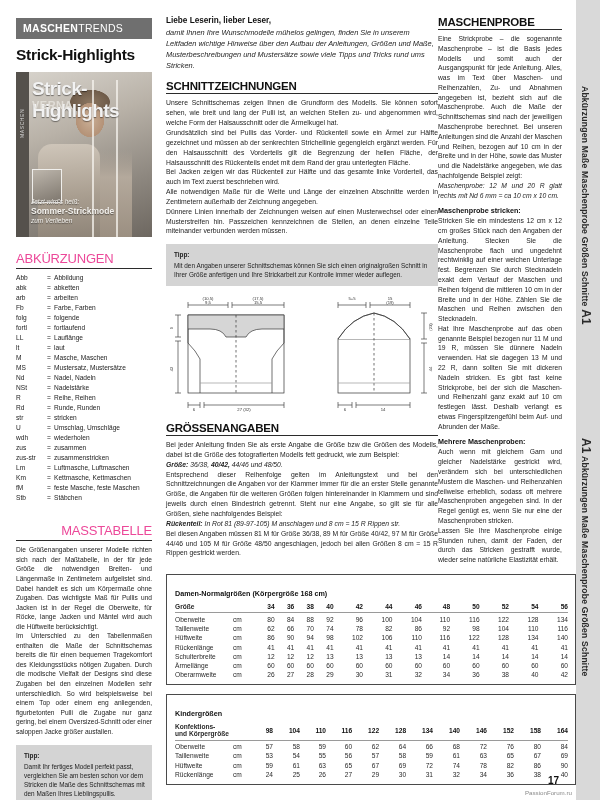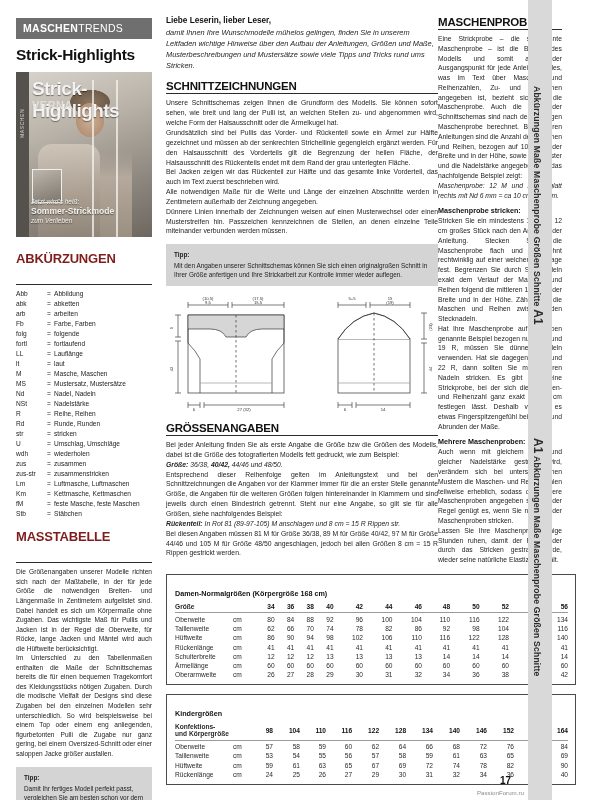--- a/index.html
+++ b/index.html
@@ -5,21 +5,21 @@
   * { box-sizing: border-box; margin: 0; padding: 0; }
   html, body {
     width: 600px; height: 800px;
     background: #ffffff;
     font-family: "Liberation Sans", sans-serif;
     color: #1c1c1c;
     overflow: hidden;
   }
   #page {
     position: relative;
-    width: 552px; height: 800px;
+    width: 600px; height: 800px;
     background: #fff;
   }
 
   
   #sidebar {
     position: absolute;
     left: 16px; top: 18px;
     width: 136px; height: 764px;
   }
   .brand-bar {
@@ -97,36 +97,36 @@
     font-size: 6.5px; font-style: italic; color: #f4f2ee;
     line-height: 1.25;
     text-shadow: 0 1px 1px rgba(0,0,0,.5);
   }
   .cover .cov-foot2 {
     font-size: 8.5px; font-weight: bold; font-style: normal;
   }
 
   .sec-head {
     font-size: 13px;
-    font-weight: bold;
+    font-weight: normal;
     letter-spacing: -.2px;
     border-bottom: 1.4px solid #2b2b2b;
-    padding-bottom: 18px;
+    padding-bottom: 2px;
     margin-bottom: 4px;
-    color: #7f1d1d;
+    color: #ec4899;
   }
   #abk-head { margin-top: 14px; }
 
   .abk-list { font-size: 6.6px; line-height: 1.52; }
   .abk-row { display: flex; }
   .abk-key { width: 31px; flex: 0 0 31px; }
   .abk-eq  { width: 7px; flex: 0 0 7px; }
   .abk-val { flex: 1 1 auto; }
 
-  #mass-head { margin-top: 10px; }
+  #mass-head { margin-top: 20px; text-align: right; }
   .body-just {
     font-size: 6.6px;
     line-height: 1.45;
     text-align: justify;
     color: #232323;
   }
   .tipbox {
     background: #d4d4d4;
     padding: 6px 7px 7px 8px;
     font-size: 6.4px;

